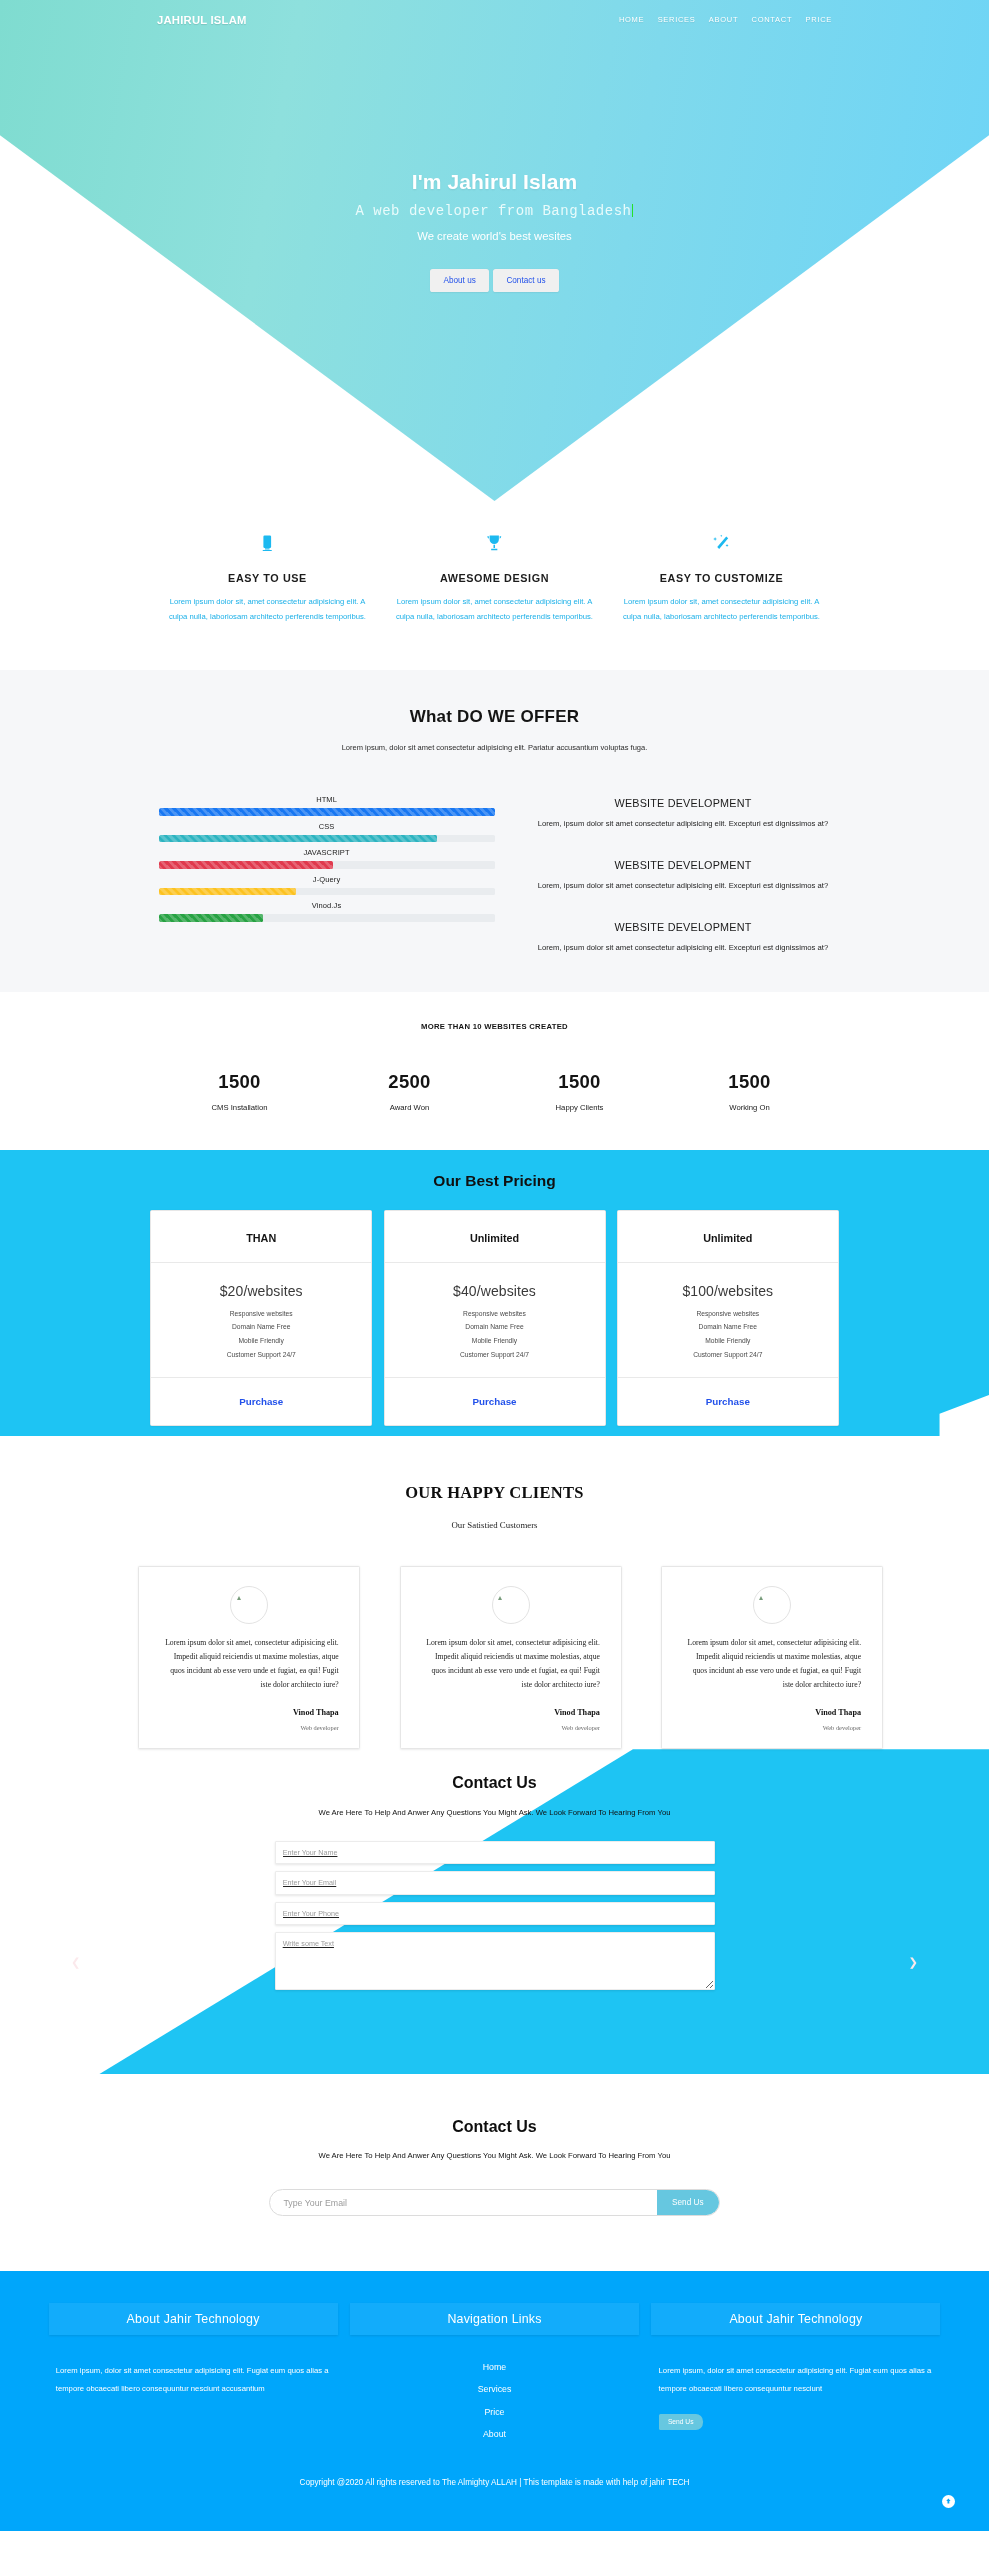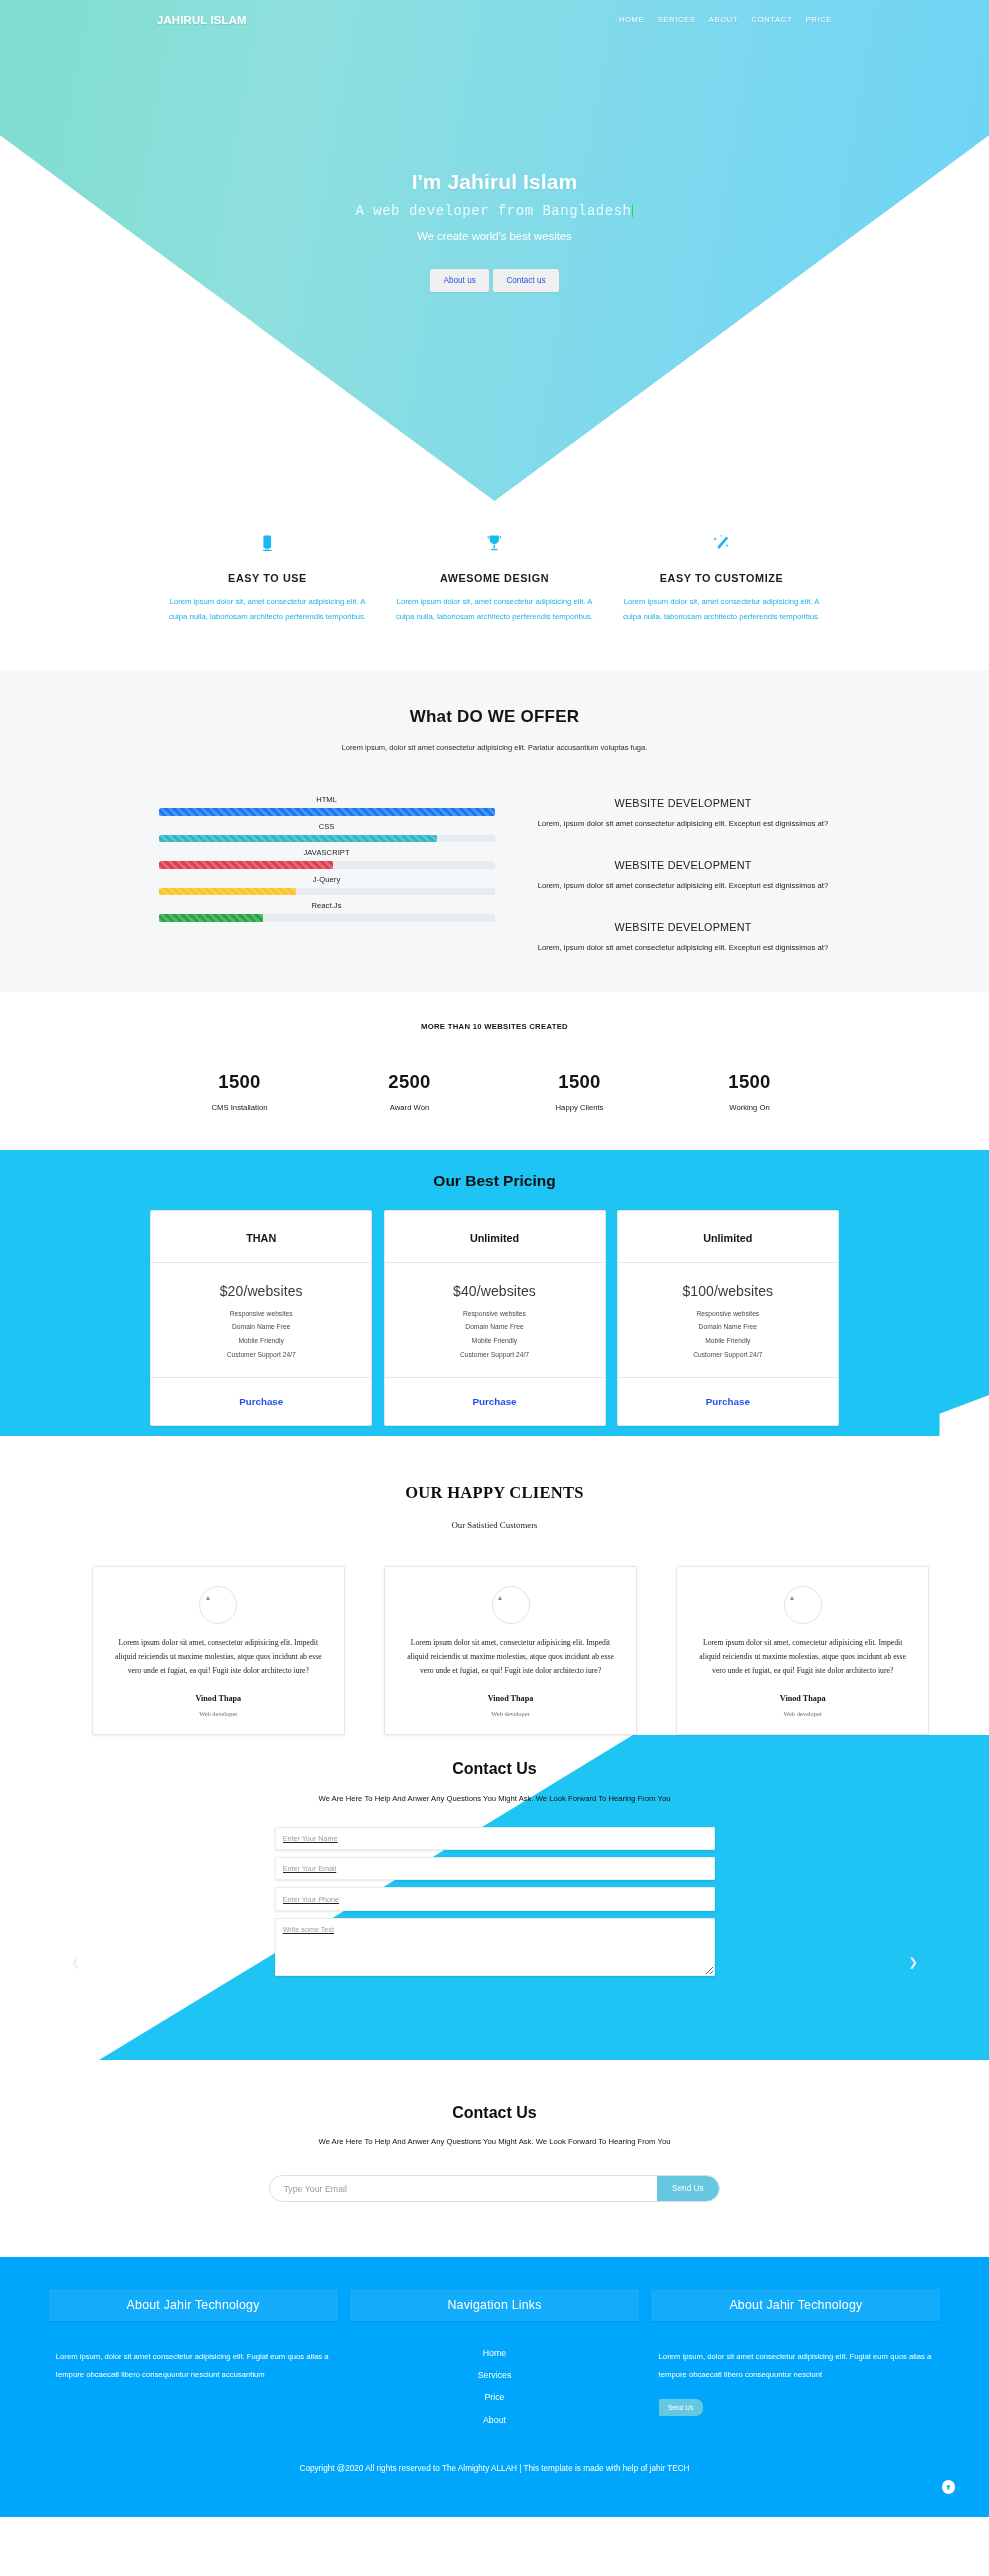--- a/index.html
+++ b/index.html
@@ -139,22 +139,22 @@
   }
 
   
   .testi{position:relative;width:989px;background:#fff;padding:47px 0 0;font-family:Liberation Serif, serif;}
   .testi-title{text-align:center;font-size:16.5px;font-weight:700;color:#0e0e0e;letter-spacing:0.3px;}
   .testi-sub{margin-top:16.5px;text-align:center;font-size:8.8px;color:#232323;}
   .testi-row{
     margin-top:36px;display:flex;justify-content:center;gap:7.2px;position:relative;z-index:2;
   }
   .testi-card{
-    width:253px;background:#fff;border:0.5px solid #e6e6e6;border-radius:1.5px;
-    box-shadow:0 0.5px 2.1px rgba(0,0,0,.08);padding:19.6px 20.6px 17.5px;text-align:center;margin-left:32px;
+    width:222px;background:#fff;border:0.5px solid #e6e6e6;border-radius:1.5px;
+    box-shadow:0 0.5px 2.1px rgba(0,0,0,.08);padding:19.6px 20.6px 17.5px;text-align:right;margin-left:32px;
   }
   .testi-avatar{
     width:38px;height:38px;border-radius:50%;border:0.5px solid #e3e3e3;
     margin:0 auto 11.3px;background:#fff;position:relative;
   }
   .testi-avatar::after{
     content:"";position:absolute;left:5.2px;top:8.2px;width:0;height:0;
     border-left:2.6px solid transparent;border-right:2.6px solid transparent;
     border-bottom:4.6px solid #4a7a4f;opacity:.75;
   }
@@ -327,21 +327,21 @@
           <div class="skill-fill" style="width: 52%; background-color: rgb(224, 58, 78);"></div>
         </div>
       </div>
       <div class="skill">
         <div class="skill-label">J-Query</div>
         <div class="skill-track">
           <div class="skill-fill" style="width: 41%; background-color: rgb(252, 194, 32);"></div>
         </div>
       </div>
       <div class="skill">
-        <div class="skill-label">React.Js</div>
+        <div class="skill-label">Vinod.Js</div>
         <div class="skill-track">
           <div class="skill-fill" style="width: 31%; background-color: rgb(39, 162, 67);"></div>
         </div>
       </div>
     </div>
 
     <div class="services">
       <div class="service">
         <h3 class="service-title">WEBSITE DEVELOPMENT</h3>
         <p class="service-text">Lorem, ipsum dolor sit amet consectetur adipisicing elit. Excepturi est dignissimos at?</p>

